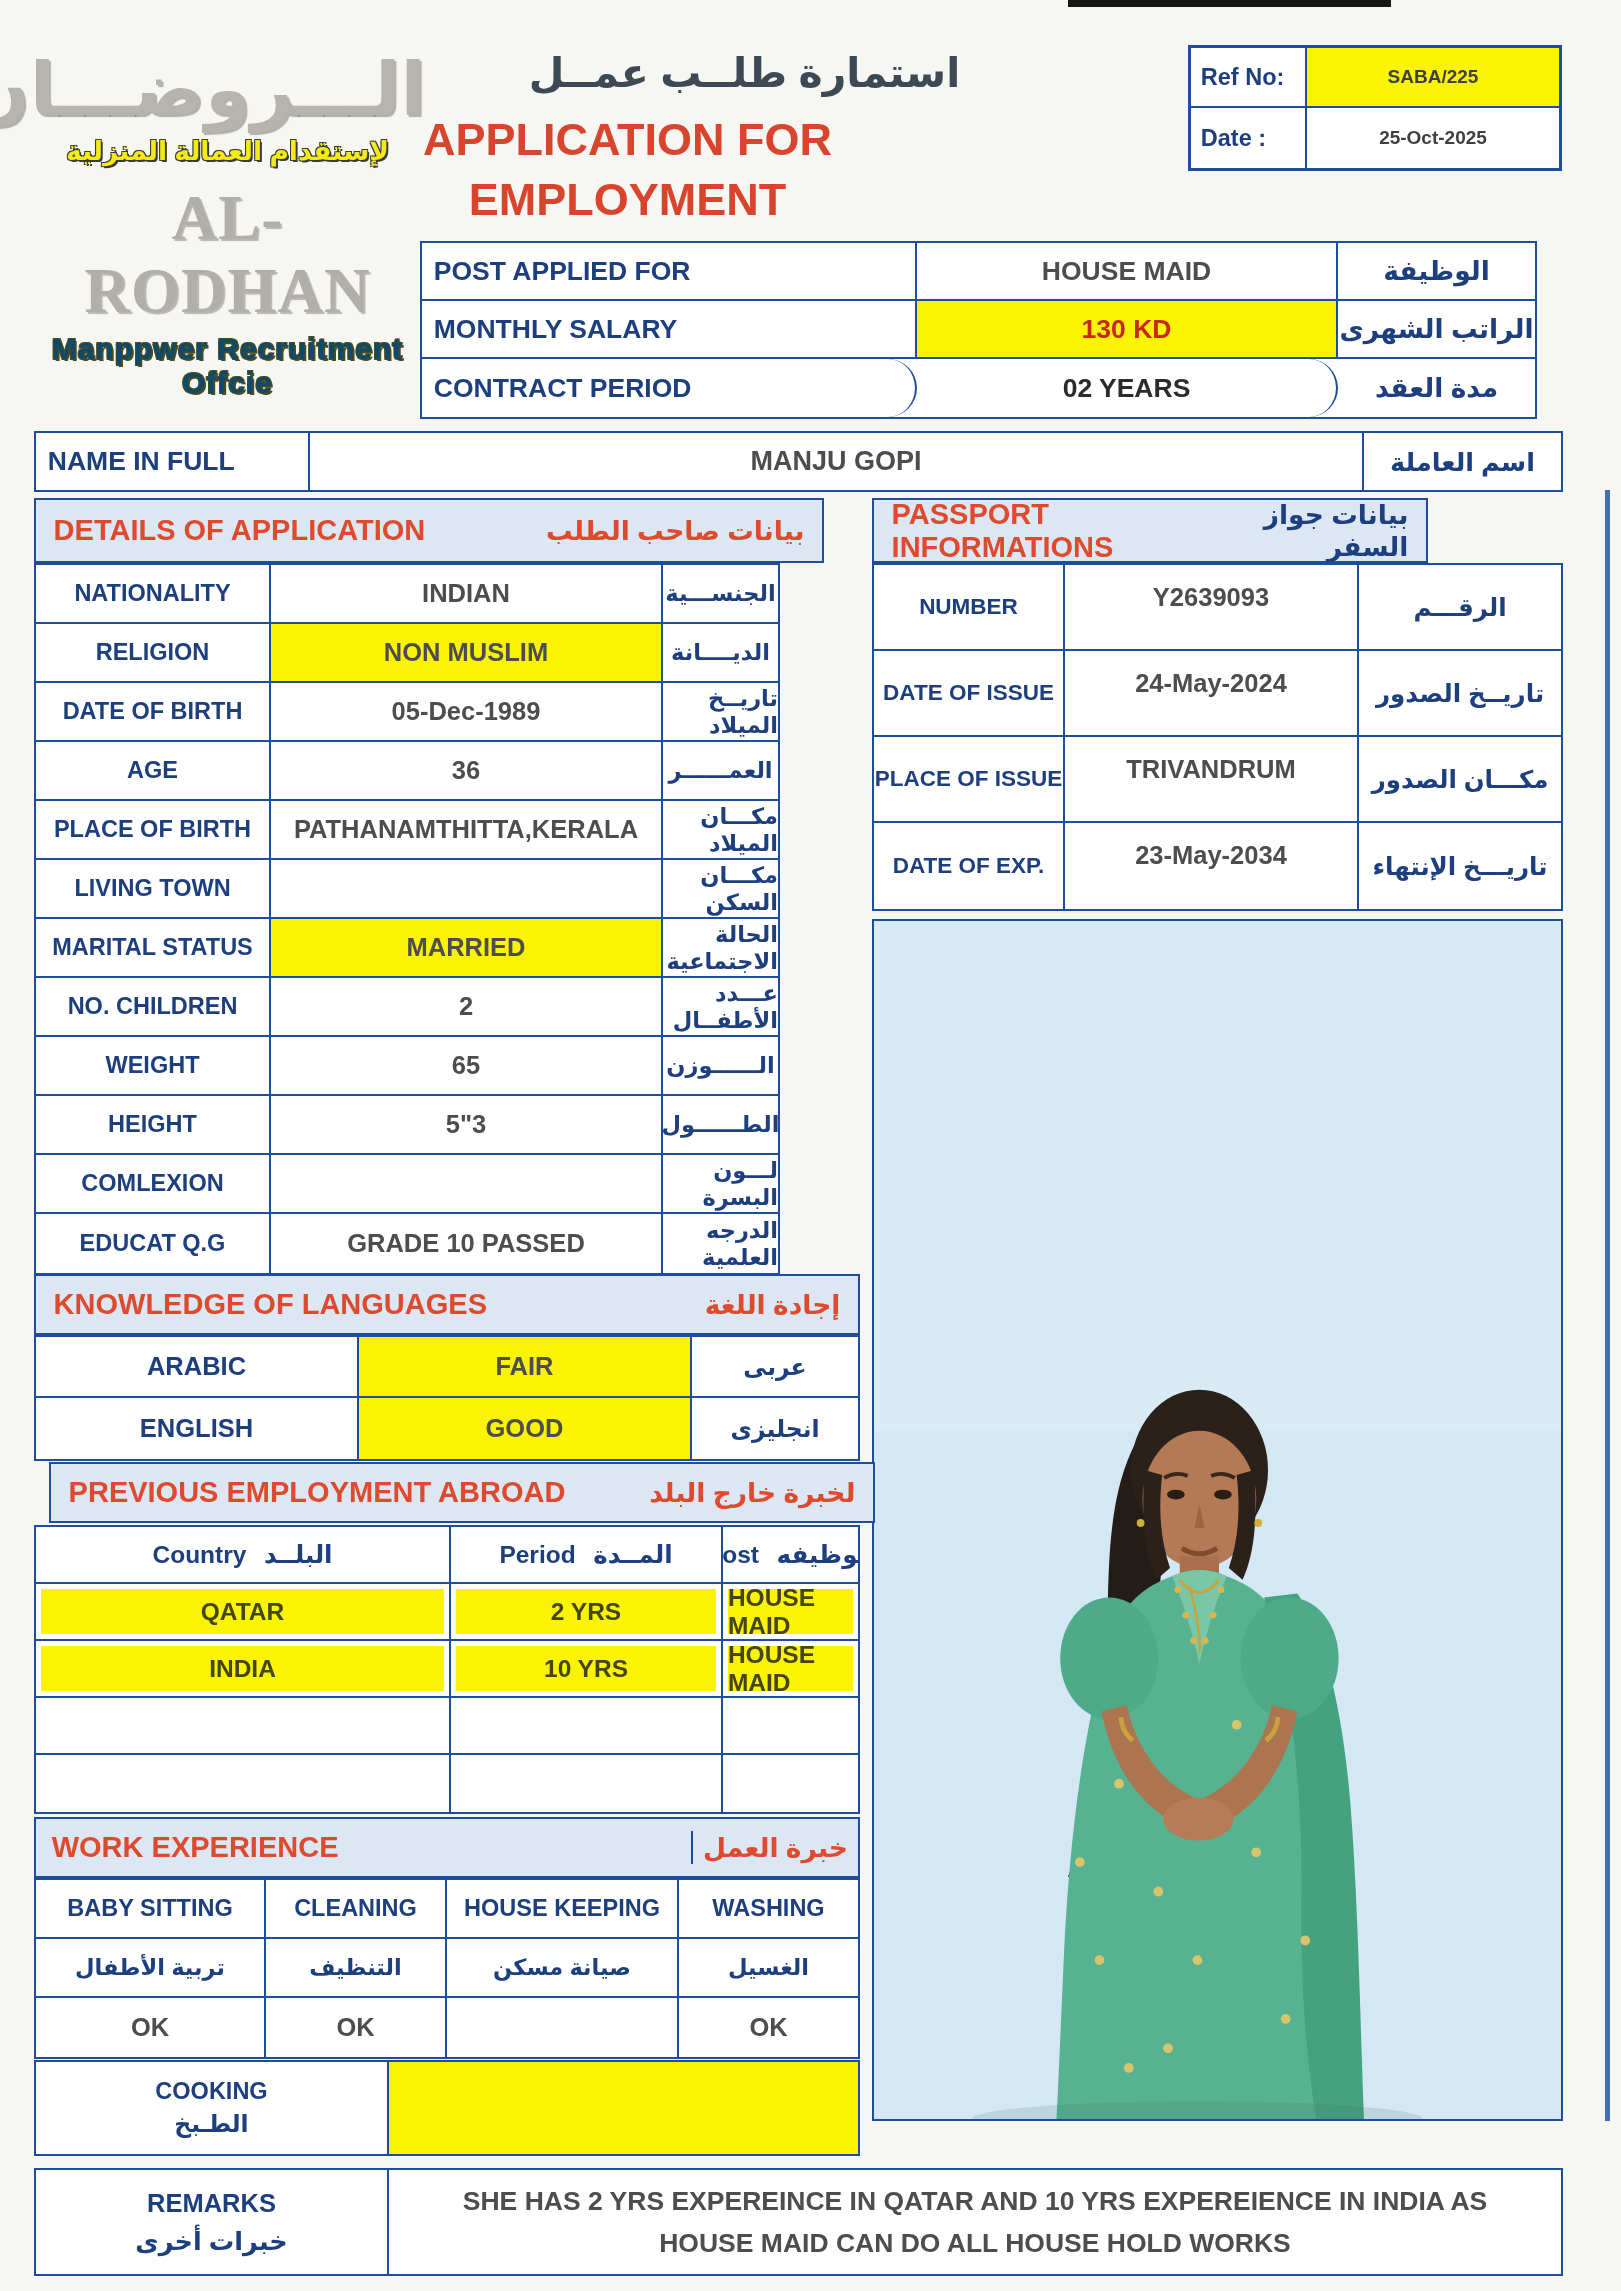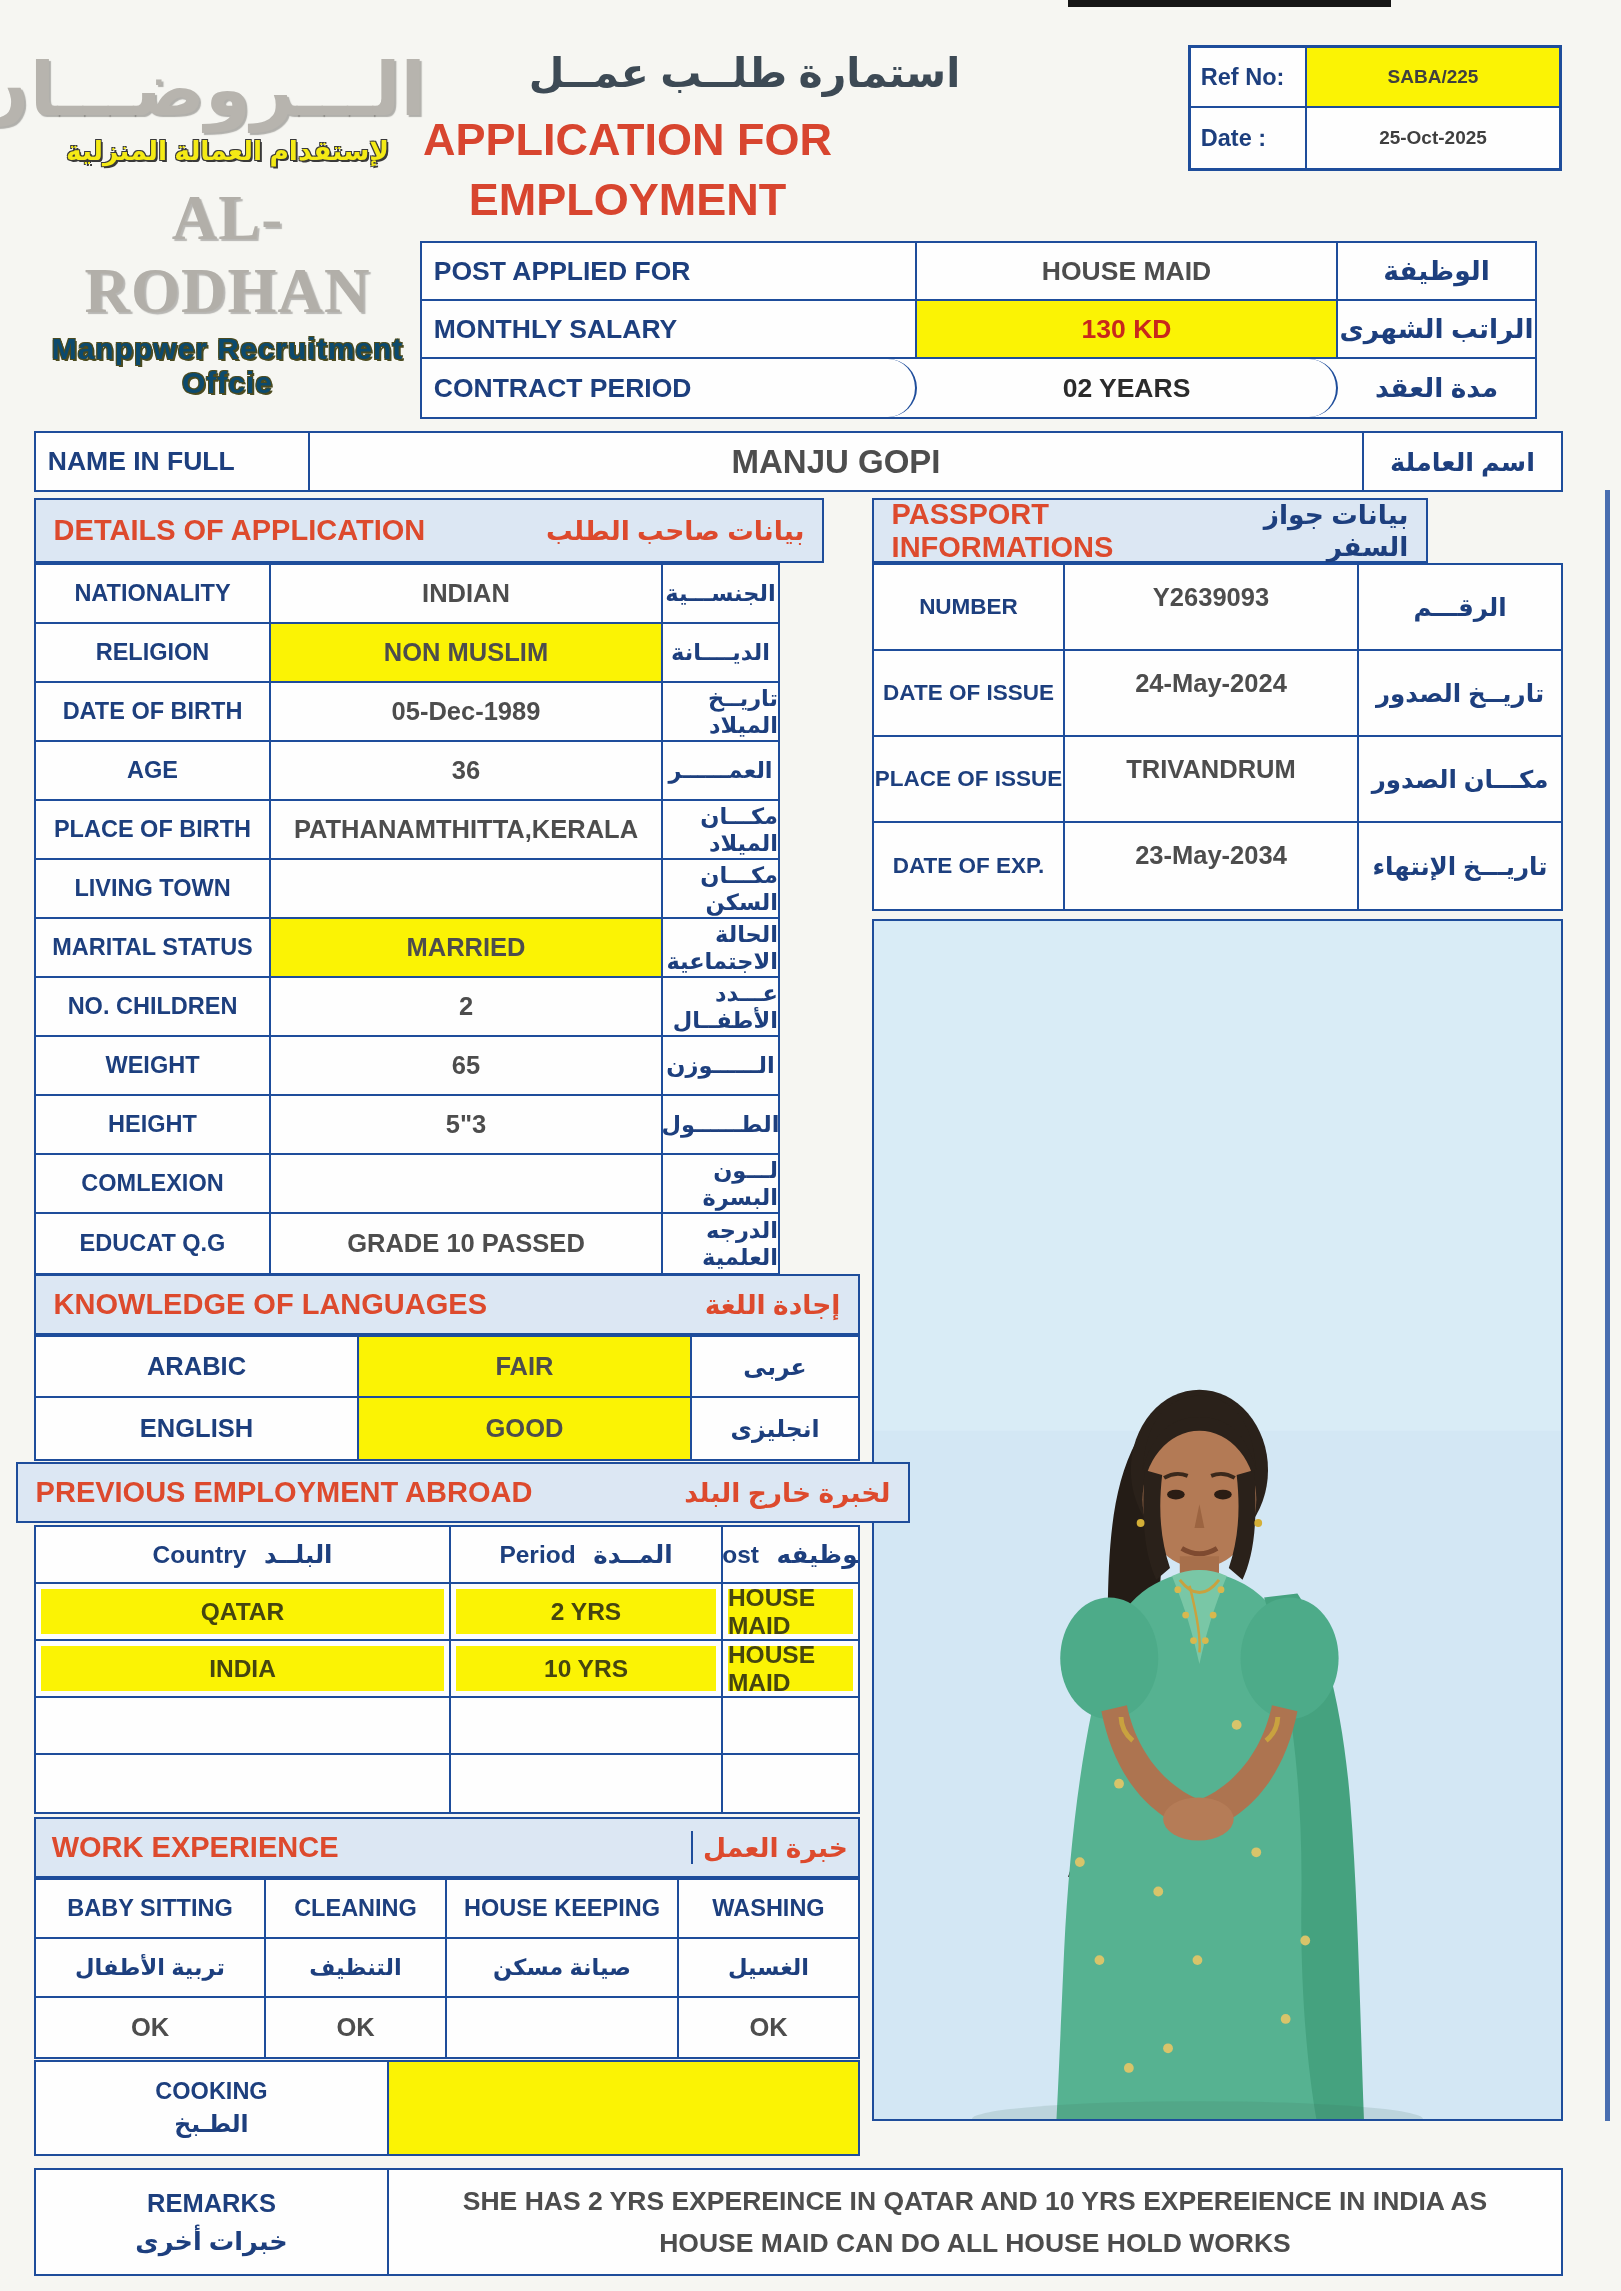--- a/index.html
+++ b/index.html
@@ -40,27 +40,27 @@
   .post>div:nth-child(n+7){border-bottom:none;border-radius:29px;}
   .post .lab{font-size:26.5px;justify-content:flex-start;padding-left:11.8px;}
   .post .pv{font-size:26.5px;}
   .post .ar{font-size:26.5px;}
   .salary{color:#c8281c !important;}
   
   .name{left:34px;top:431px;width:1529px;grid-template-columns:274px 1054px 1fr;grid-auto-rows:57px;}
   .name>div{border-bottom:none;}
   .name>div:nth-child(3){border-right:none;}
   .name .lab{font-size:26.5px;justify-content:flex-start;padding-left:11.8px;}
-  .name .nv{font-size:33px;}
+  .name .nv{font-size:27px;}
   .name .ar{font-size:25.5px;}
   
   .dband{left:34px;top:498px;width:790px;height:65px;}
   .ppband{left:872px;top:498px;width:556px;height:65px;}
   .lband{left:34px;top:1274px;width:826px;height:61px;}
-  .pband{left:16px;top:1462px;width:894px;height:61px;}
+  .pband{left:49px;top:1462px;width:826px;height:61px;}
   
   .details{left:34px;top:563px;width:746px;grid-template-columns:235px 392px 1fr;grid-auto-rows:59px;}
   .details>div:nth-child(3n){border-right:none;}
   .details>div:nth-child(n+34){border-bottom:none;}
   .details .lab{font-size:23.5px;}
   .details .dv{font-size:25.5px;}
   .details .ar{font-size:22.5px;}
   
   .langs{left:34px;top:1335px;width:826px;grid-template-columns:323px 333px 1fr;grid-auto-rows:61px;}
   .langs>div:nth-child(3n){border-right:none;}

